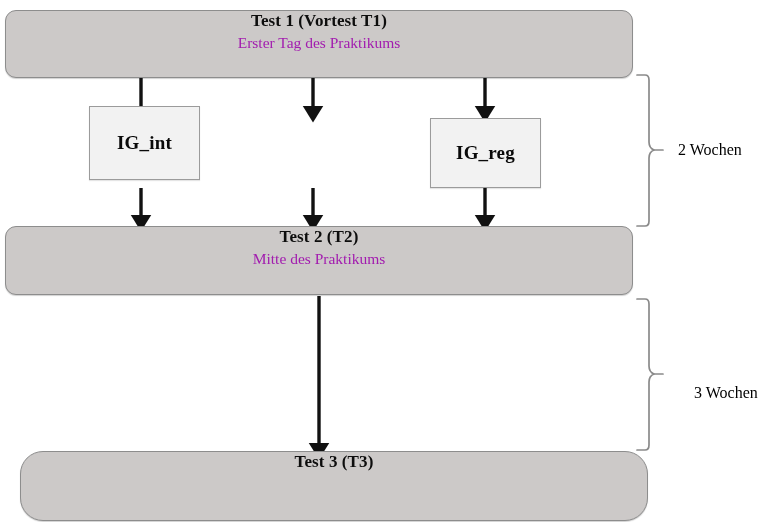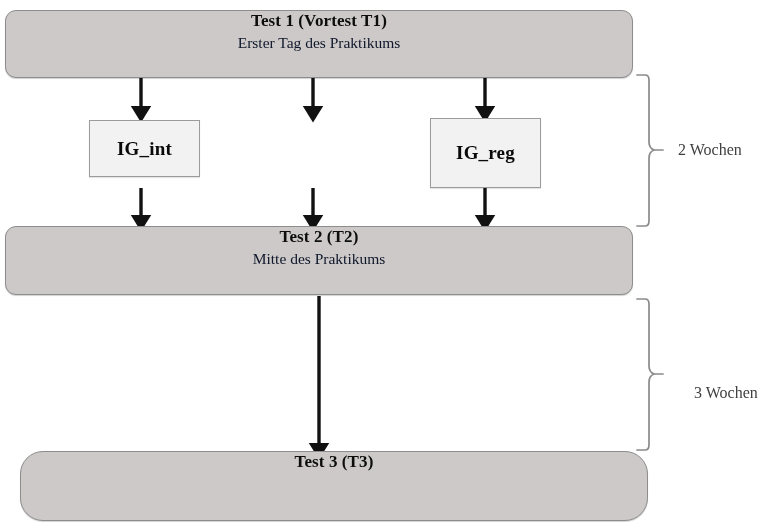--- a/index.html
+++ b/index.html
@@ -37,21 +37,21 @@
     line-height: 1.18;
     letter-spacing: 0.1px;
     color: #0d0d0d;
     text-align: center;
   }
   .phase-sub {
     font-size: 15.5px;
     font-weight: normal;
     line-height: 1.2;
     margin-top: 3px;
-    color: #0f172a;
+    color: #a21caf;
     text-align: center;
   }
   .group-box {
     position: absolute;
     box-sizing: border-box;
     background: #f2f2f2;
     border: 1px solid #9b9b9b;
     display: flex;
     align-items: center;
     justify-content: center;
@@ -63,21 +63,21 @@
     color: #0a0a0a;
     letter-spacing: 0.2px;
   }
   .arrow {
     position: absolute;
   }
   .brace-label {
     position: absolute;
     font-size: 16px;
     font-weight: normal;
-    color: #404040;
+    color: #000000;
     white-space: nowrap;
   }
   svg { display: block; }
   .brace-svg { position: absolute; }
 </style>
 </head>
 <body>
 
 <div id="canvas">
 
@@ -103,21 +103,21 @@
     <g stroke="#111111" stroke-width="3.4" fill="none" marker-end="url(#head)">
       <line x1="319" y1="296" x2="319" y2="450"></line>
     </g>
   </svg>
 
   <div class="phase-bar" style="left:5px; top:10px; width:628px; height:68px;">
     <div class="phase-title">Test 1 (Vortest T1)</div>
     <div class="phase-sub">Erster Tag des Praktikums</div>
   </div>
 
-  <div class="group-box" style="left:89px; top:120px; width:111px; height:57px;">
+  <div class="group-box" style="left:89px; top:106px; width:111px; height:74px;">
     <span class="group-label">IG_int</span>
   </div>
 
 
   <div class="group-box" style="left:430px; top:118px; width:111px; height:70px;">
     <span class="group-label">IG_reg</span>
   </div>
 
   <div class="phase-bar" style="left:5px; top:226px; width:628px; height:69px;">
     <div class="phase-title">Test 2 (T2)</div>

